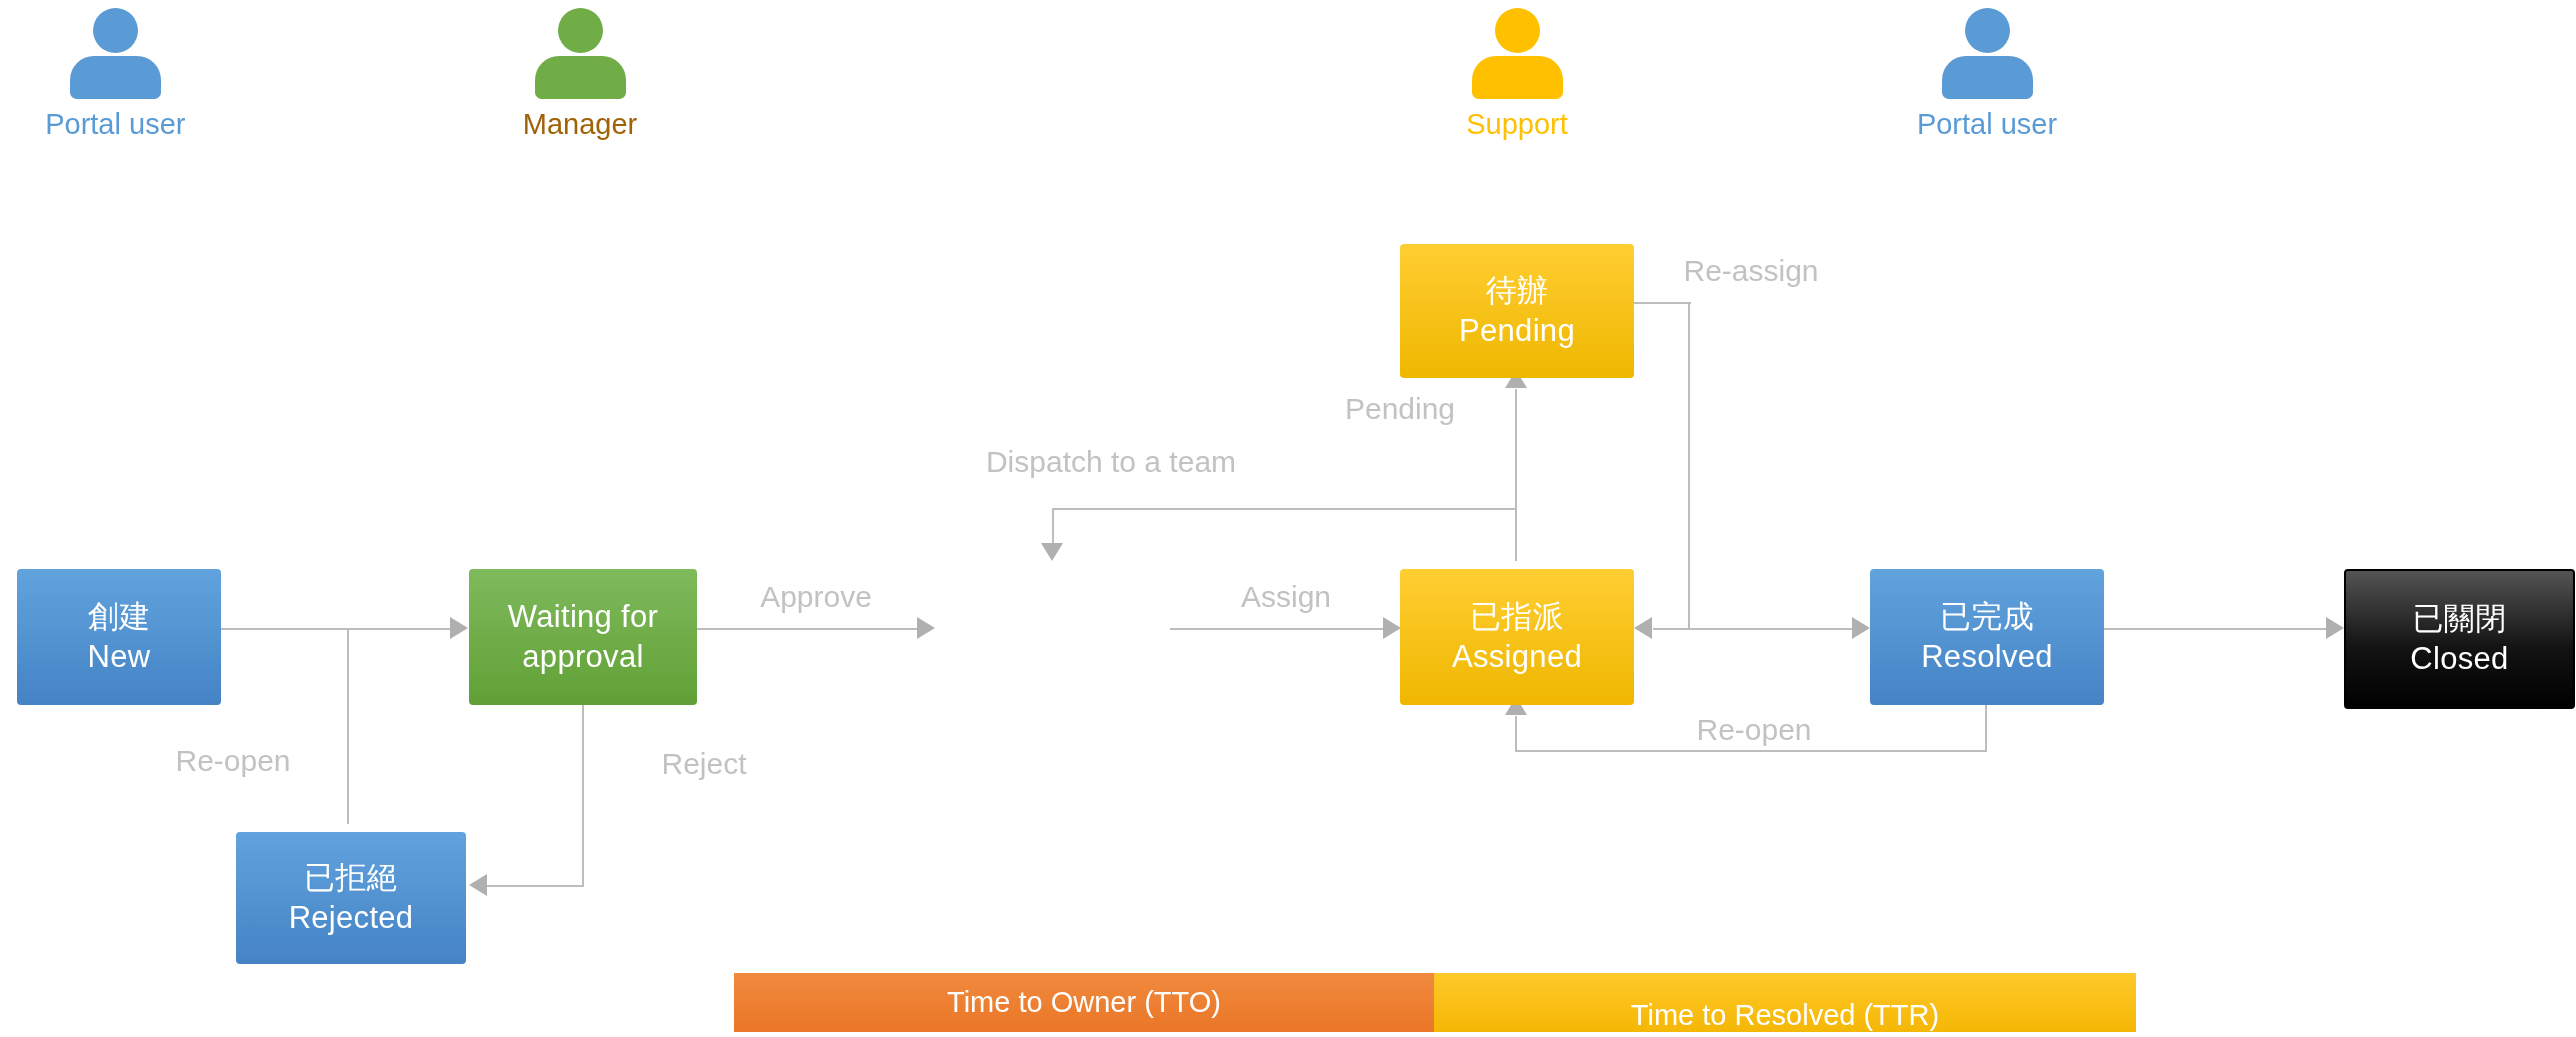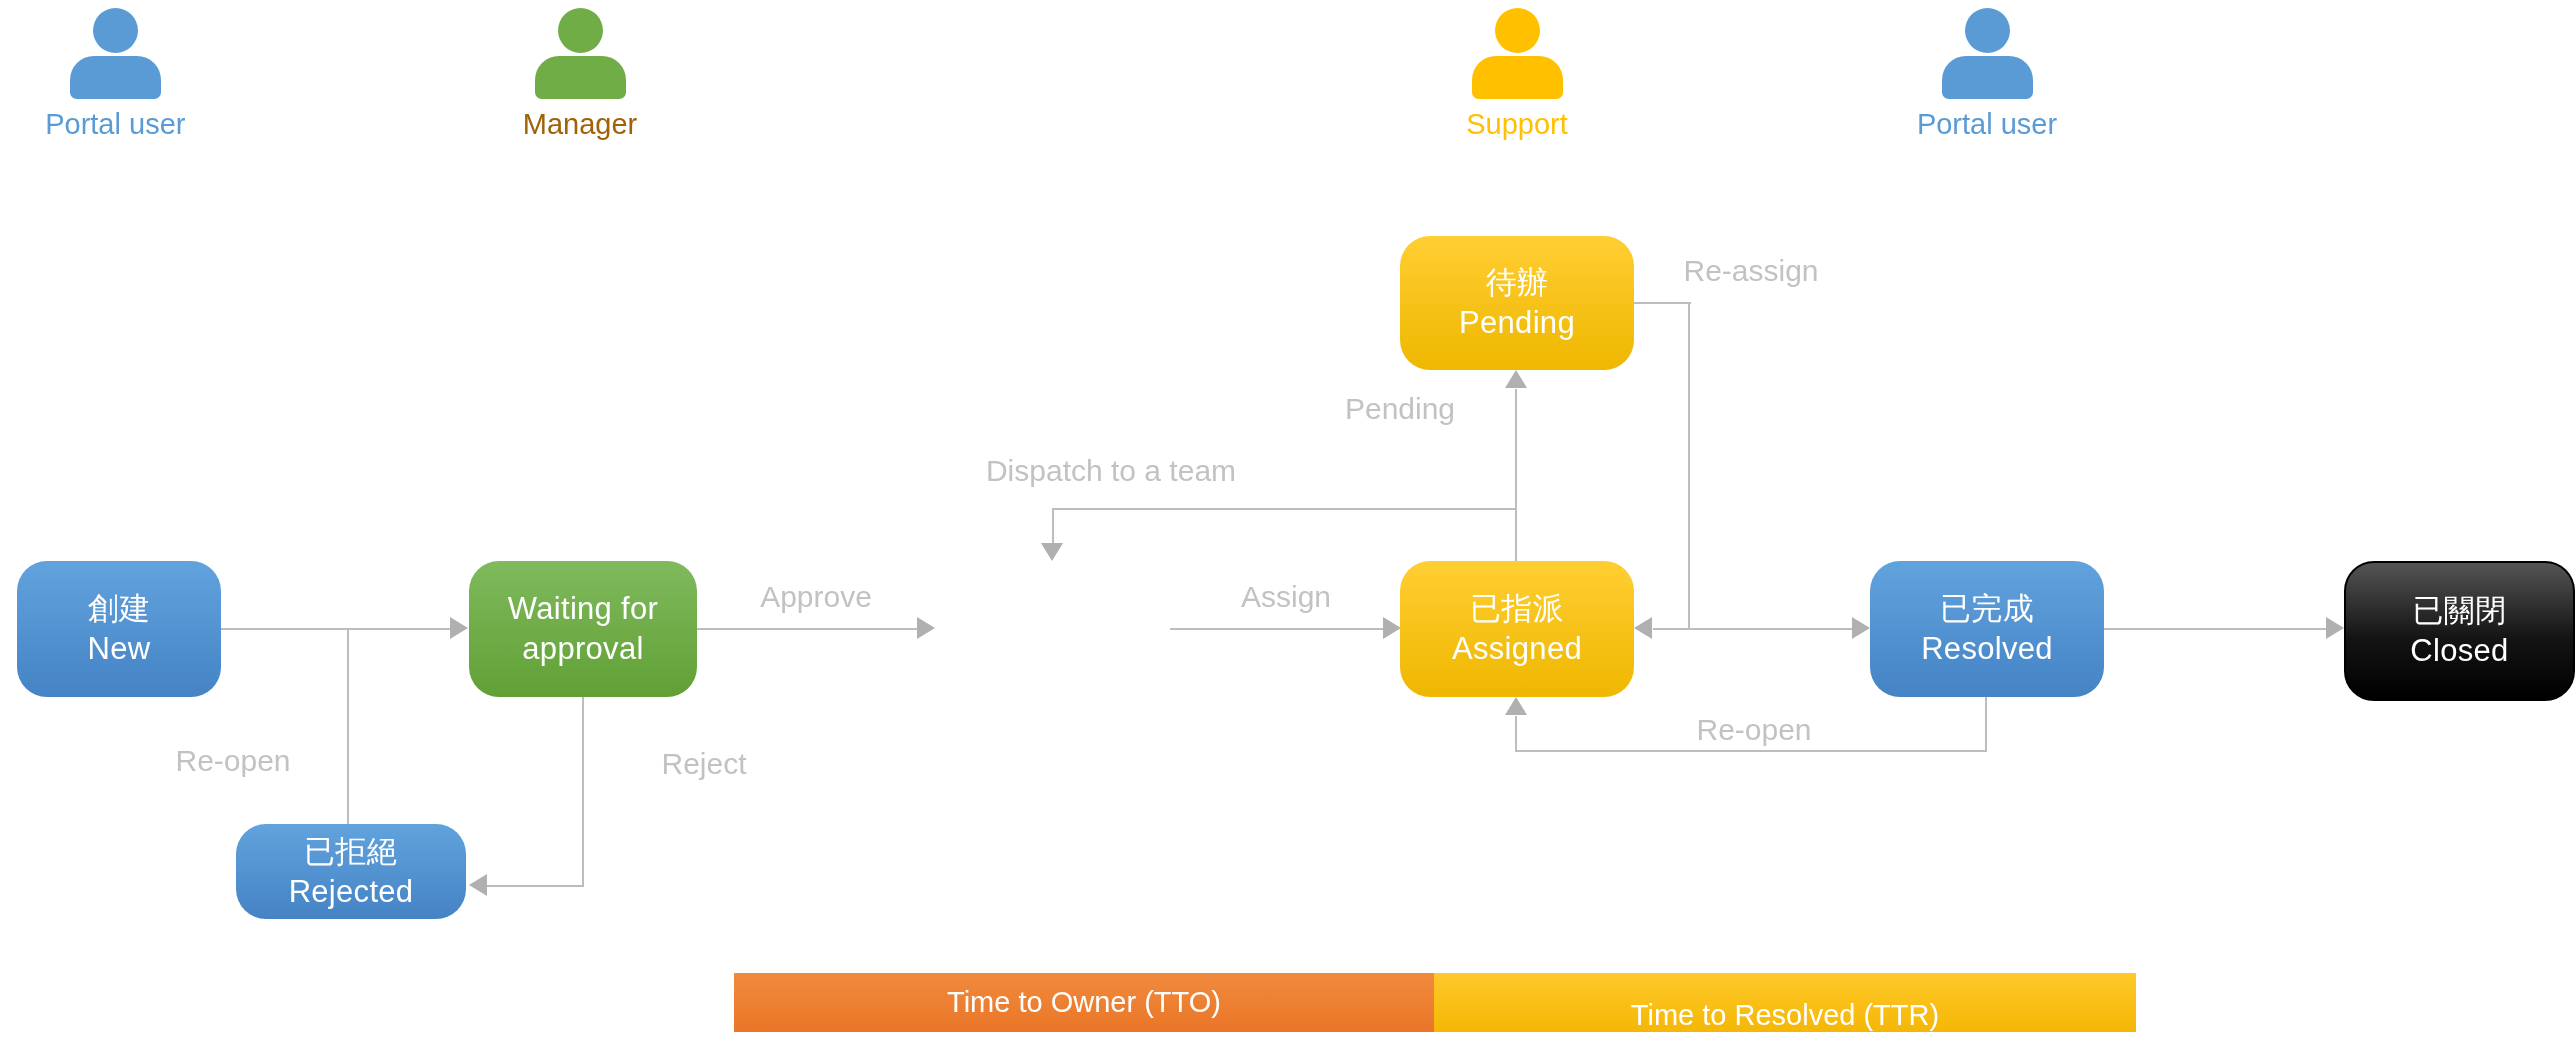--- a/index.html
+++ b/index.html
@@ -2,23 +2,23 @@
 <html style="font-size:10.7px"><head>
 <meta charset="utf-8">
 <style>
   html,body{margin:0;padding:0;background:#fff;}
   .canvas{
     position:relative;width:2576px;height:1038px;background:#ffffff;overflow:hidden;
     font-family:"Liberation Sans","DejaVu Sans",sans-serif;
   }
   
   .box{
-    position:absolute;border-radius:30px;color:#fff;
+    position:absolute;border-radius:4px;color:#fff;
     display:flex;flex-direction:column;align-items:center;justify-content:center;
-    text-align:center;font-size:31px;line-height:1.28;letter-spacing:0.3px;
+    text-align:center;font-size:31px;line-height:1.28;letter-spacing:0.3px;margin-top:8px;
   }
   .box.blue  {background:linear-gradient(180deg,#61A3DD 0%,#4583C5 100%);}
   .box.green {background:linear-gradient(180deg,#7FBA5C 0%,#61A036 100%);}
   .box.yellow{background:linear-gradient(180deg,#FFCE32 0%,#EFB700 100%);}
   .box.black {background:linear-gradient(180deg,#545454 0%,#141414 55%,#000 100%);border:2.7px solid #000;}
   
   .line{position:absolute;background:#BDBDBD;}
   .line.h{height:2px;}
   .line.v{width:2px;}
   .arrow{position:absolute;width:0;height:0;border-style:solid;border-color:transparent;}
@@ -119,21 +119,21 @@
   <div class="line h" style="left:2104px;top:628px;width:222px;"></div>
   <div class="arrow right" style="left:2326px;top:617px;"></div>
 
   <div class="line v" style="left:1985px;top:697px;height:55px;"></div>
   <div class="line h" style="left:1515px;top:750px;width:472px;"></div>
   <div class="line v" style="left:1515px;top:716px;height:36px;"></div>
   <div class="arrow up" style="left:1505px;top:697px;"></div>
 
   <div class="flow-label" style="left:816px;top:597px;">Approve</div>
   <div class="flow-label" style="left:1286px;top:597px;">Assign</div>
-  <div class="flow-label" style="left:1111px;top:462px;margin-top:9px;">Dispatch to a team</div>
+  <div class="flow-label" style="left:1111px;top:462px;">Dispatch to a team</div>
   <div class="flow-label" style="left:1400px;top:409px;">Pending</div>
   <div class="flow-label" style="left:1751px;top:271px;">Re-assign</div>
   <div class="flow-label" style="left:233px;top:761px;">Re-open</div>
   <div class="flow-label" style="left:704px;top:764px;">Reject</div>
   <div class="flow-label" style="left:1754px;top:730px;">Re-open</div>
 
   <div class="box blue" style="left:17px;top:561px;width:204px;height:136px;">
     <span>創建</span>
     <span>New</span>
   </div>
@@ -150,21 +150,21 @@
     <span>Pending</span>
   </div>
   <div class="box blue" style="left:1870px;top:561px;width:234px;height:136px;">
     <span>已完成</span>
     <span>Resolved</span>
   </div>
   <div class="box black" style="left:2344px;top:561px;width:227px;height:136px;">
     <span>已關閉</span>
     <span>Closed</span>
   </div>
-  <div class="box blue" style="left:236px;top:824px;width:230px;height:95px;">
+  <div class="box blue" style="left:236px;top:824px;width:230px;height:132px;">
     <span>已拒絕</span>
     <span>Rejected</span>
   </div>
 
   <div class="timer tto" style="left:702px;top:973px;width:700px;">
     <span>Time to Owner (TTO)</span>
   </div>
   <div class="timer ttr" style="left:1402px;top:973px;width:702px;align-items:flex-end;">
     <span>Time to Resolved (TTR)</span>
   </div>

